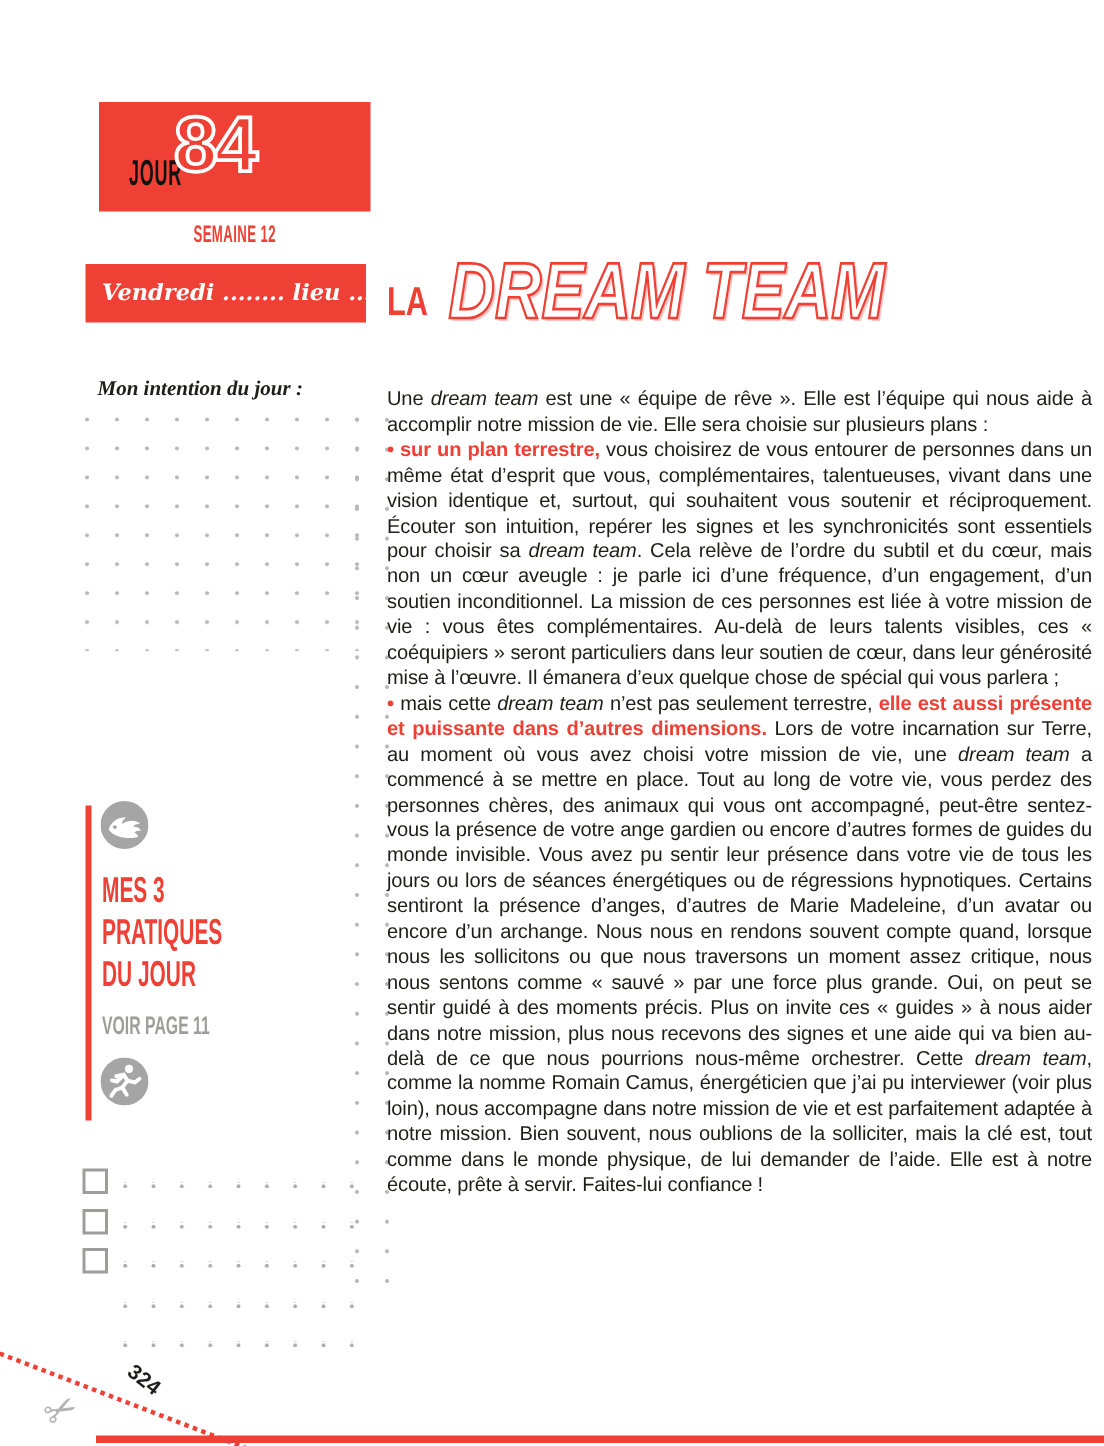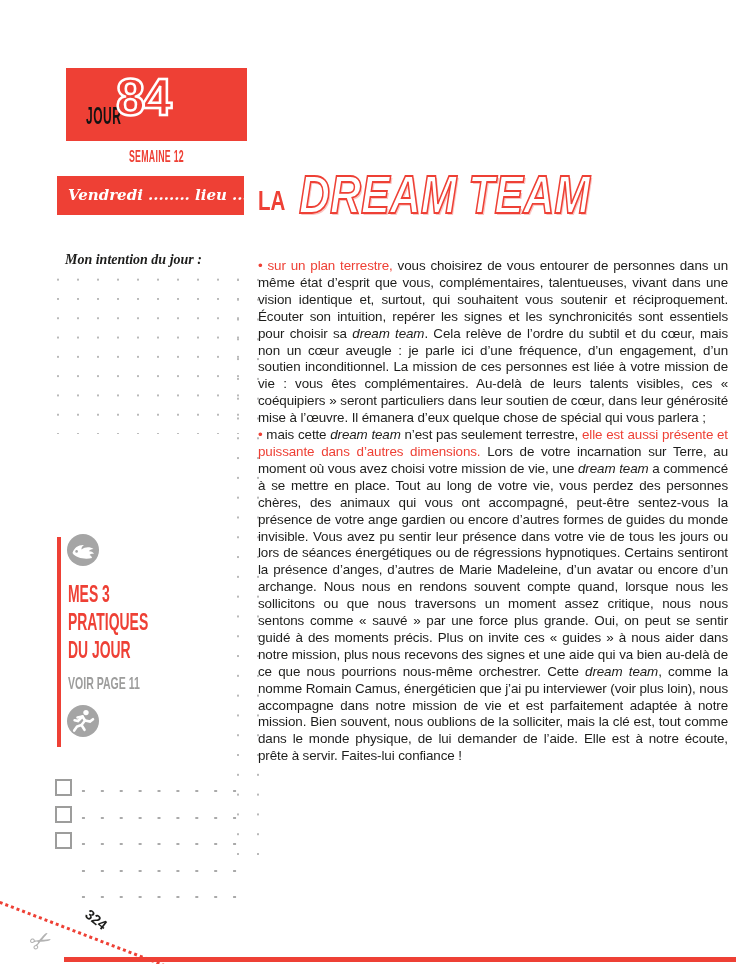--- a/index.html
+++ b/index.html
@@ -52,21 +52,21 @@
   .leader { position:absolute; left:72px; width:171px; height:4px;
             background-image:radial-gradient(circle, #a9a9a9 1.1px, transparent 1.5px);
             background-size:18.9px 4px; background-position:2px 1px; }
   .ld-0 { top:788px; } .ld-1 { top:815px; } .ld-2 { top:841px; } .ld-3 { top:868px; } .ld-4 { top:894px; }
 
   
   .body-text { position:absolute; left:258px; top:258px; width:470px; font-size:13.4px; line-height:16.9px;
                text-align:justify; letter-spacing:-0.1px; color:var(--ink); }
   .body-text p { margin:0; }
   .s-i { font-style:italic; }
-  .s-rb { color:var(--red); font-weight:400; }
+  .s-rb { color:var(--red); font-weight:700; }
 
   
   .cut-line { position:absolute; left:-10px; top:897px; width:218px; height:0;
               border-top:3px dotted var(--red); transform:rotate(21deg); transform-origin:left top; }
   .page-number { position:absolute; left:92px; top:906px; font-size:14px; font-weight:700; color:var(--ink);
                  transform:rotate(38deg); transform-origin:left top; }
   .scissors { position:absolute; left:30px; top:928px; font-size:26px; color:#b3b3b3; line-height:1;
               font-family:"DejaVu Sans", sans-serif; transform:rotate(-28deg); }
   .bottom-bar { position:absolute; left:64px; top:957px; width:672px; height:5px; background:var(--red); }
 </style>
@@ -124,20 +124,21 @@
   <div class="checkbox cb-0"></div>
   <div class="checkbox cb-1"></div>
   <div class="checkbox cb-2"></div>
   <div class="leader ld-0"></div>
   <div class="leader ld-1"></div>
   <div class="leader ld-2"></div>
   <div class="leader ld-3"></div>
   <div class="leader ld-4"></div>
 
   <div class="body-text">
+      <p><span>Une </span><span class="s-i">dream team</span><span> est une « équipe de rêve ». Elle est l’équipe qui nous aide à accomplir notre mission de vie. Elle sera choisie sur plusieurs plans :</span></p>
       <p><span class="s-rb">• sur un plan terrestre, </span><span>vous choisirez de vous entourer de personnes dans un même état d’esprit que vous, complémentaires, talentueuses, vivant dans une vision identique et, surtout, qui souhaitent vous soutenir et réciproquement. Écouter son intuition, repérer les signes et les synchronicités sont essentiels pour choisir sa </span><span class="s-i">dream team</span><span>. Cela relève de l’ordre du subtil et du cœur, mais non un cœur aveugle : je parle ici d’une fréquence, d’un engagement, d’un soutien inconditionnel. La mission de ces personnes est liée à votre mission de vie : vous êtes complémentaires. Au-delà de leurs talents visibles, ces « coéquipiers » seront particuliers dans leur soutien de cœur, dans leur générosité mise à l’œuvre. Il émanera d’eux quelque chose de spécial qui vous parlera ;</span></p>
       <p><span class="s-rb">• </span><span>mais cette </span><span class="s-i">dream team</span><span> n’est pas seulement terrestre, </span><span class="s-rb">elle est aussi présente et puissante dans d’autres dimensions. </span><span>Lors de votre incarnation sur Terre, au moment où vous avez choisi votre mission de vie, une </span><span class="s-i">dream team</span><span> a commencé à se mettre en place. Tout au long de votre vie, vous perdez des personnes chères, des animaux qui vous ont accompagné, peut-être sentez-vous la présence de votre ange gardien ou encore d’autres formes de guides du monde invisible. Vous avez pu sentir leur présence dans votre vie de tous les jours ou lors de séances énergétiques ou de régressions hypnotiques. Certains sentiront la présence d’anges, d’autres de Marie Madeleine, d’un avatar ou encore d’un archange. Nous nous en rendons souvent compte quand, lorsque nous les sollicitons ou que nous traversons un moment assez critique, nous nous sentons comme « sauvé » par une force plus grande. Oui, on peut se sentir guidé à des moments précis. Plus on invite ces « guides » à nous aider dans notre mission, plus nous recevons des signes et une aide qui va bien au-delà de ce que nous pourrions nous-même orchestrer. Cette </span><span class="s-i">dream team</span><span>, comme la nomme Romain Camus, énergéticien que j’ai pu interviewer (voir plus loin), nous accompagne dans notre mission de vie et est parfaitement adaptée à notre mission. Bien souvent, nous oublions de la solliciter, mais la clé est, tout comme dans le monde physique, de lui demander de l’aide. Elle est à notre écoute, prête à servir. Faites-lui confiance !</span></p>
     </div>
 
   <div class="cut-line"></div>
   <div class="page-number">324</div>
   <div class="scissors">✂</div>
   <div class="bottom-bar"></div>
 
 </div>

